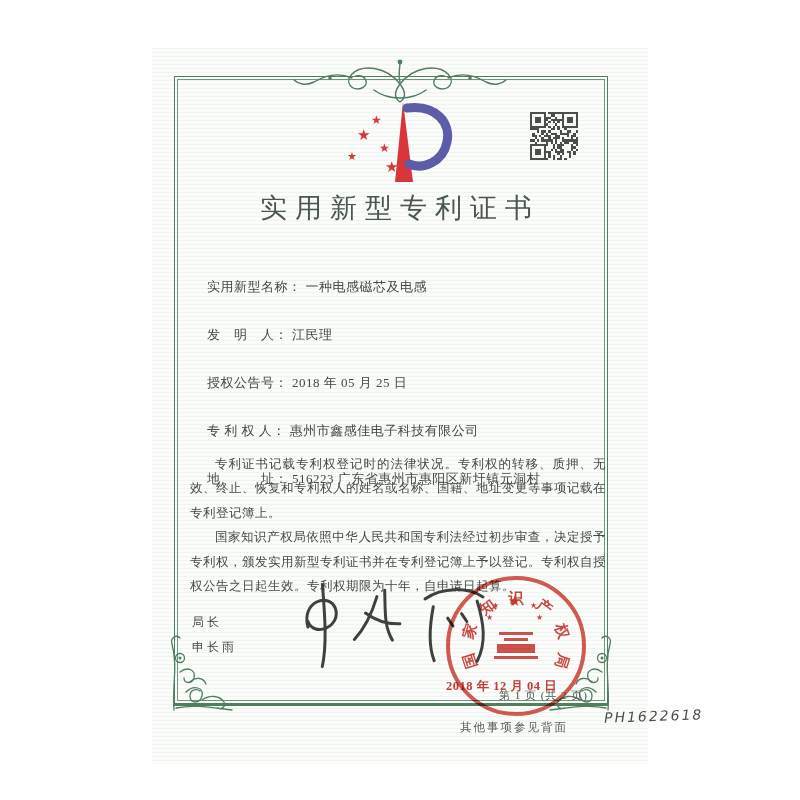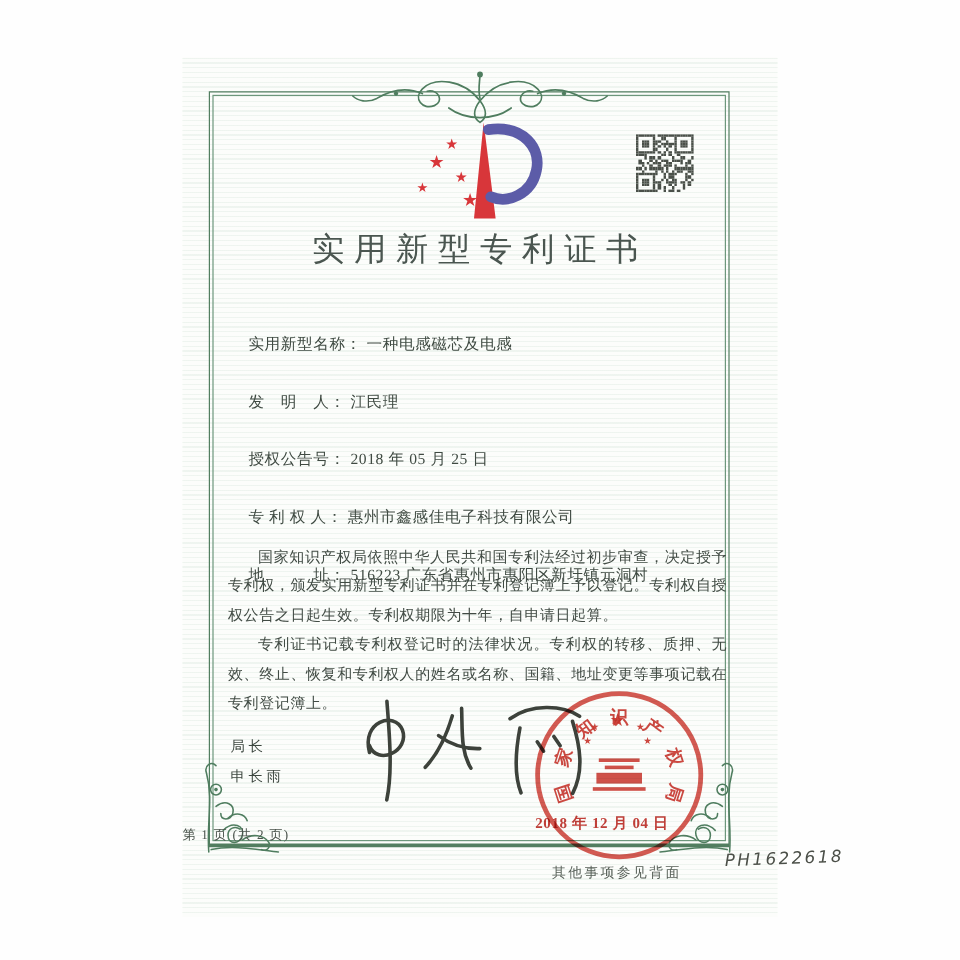--- a/index.html
+++ b/index.html
@@ -66,21 +66,21 @@
   }
   .emblem{position:absolute;left:50%;top:14px;width:60px;height:74px;transform:translateX(-50%);}
   .emblem .st{position:absolute;color:rgba(202,50,42,0.9);line-height:1;}
   .emblem .bar{position:absolute;background:rgba(202,50,42,0.85);}
   .seal-date{
     position:absolute;left:294px;top:630px;width:150px;
     font-size:12.5px;font-weight:bold;color:rgba(190,42,36,0.9);
     letter-spacing:0.5px;mix-blend-mode:multiply;white-space:nowrap;
   }
   .page-info{
-    position:absolute;left:0;right:60px;top:640px;text-align:left;
+    position:absolute;left:0;right:60px;top:640px;text-align:right;
     font-size:11px;color:#4a534c;letter-spacing:1px;
   }
   .back-note{
     position:absolute;left:0;right:80px;top:672px;text-align:right;
     font-size:11.5px;color:#555e56;letter-spacing:2px;
   }
   .handwritten{
     position:absolute;left:452px;top:660px;
     font-family:"DejaVu Sans",sans-serif;font-style:italic;
     font-size:14px;color:#4b4f48;letter-spacing:2px;transform:rotate(-2deg);
@@ -610,22 +610,22 @@
     </div>
     <div class="frow">
       <span class="lbl">专 利 权 人：</span><span class="val">惠州市鑫感佳电子科技有限公司</span>
     </div>
     <div class="frow">
       <span class="lbl">地　　　址：</span><span class="val">516223 广东省惠州市惠阳区新圩镇元洞村</span>
     </div>
   </div>
 
   <div class="paragraphs">
+    <p>专利证书记载专利权登记时的法律状况。专利权的转移、质押、无效、终止、恢复和专利权人的姓名或名称、国籍、地址变更等事项记载在专利登记簿上。</p>
     <p>国家知识产权局依照中华人民共和国专利法经过初步审查，决定授予专利权，颁发实用新型专利证书并在专利登记簿上予以登记。专利权自授权公告之日起生效。专利权期限为十年，自申请日起算。</p>
-    <p>专利证书记载专利权登记时的法律状况。专利权的转移、质押、无效、终止、恢复和专利权人的姓名或名称、国籍、地址变更等事项记载在专利登记簿上。</p>
   </div>
 
   <div class="director">
     <div>局长</div>
     <div>申长雨</div>
   </div>
 
   <svg class="signature" viewBox="0 0 230 120">
     <g stroke="#3d423b" stroke-width="3" fill="none" stroke-linecap="round" stroke-linejoin="round">
       <path d="M28,56 C22,30 50,22 56,38 C62,56 34,68 28,50"></path>

